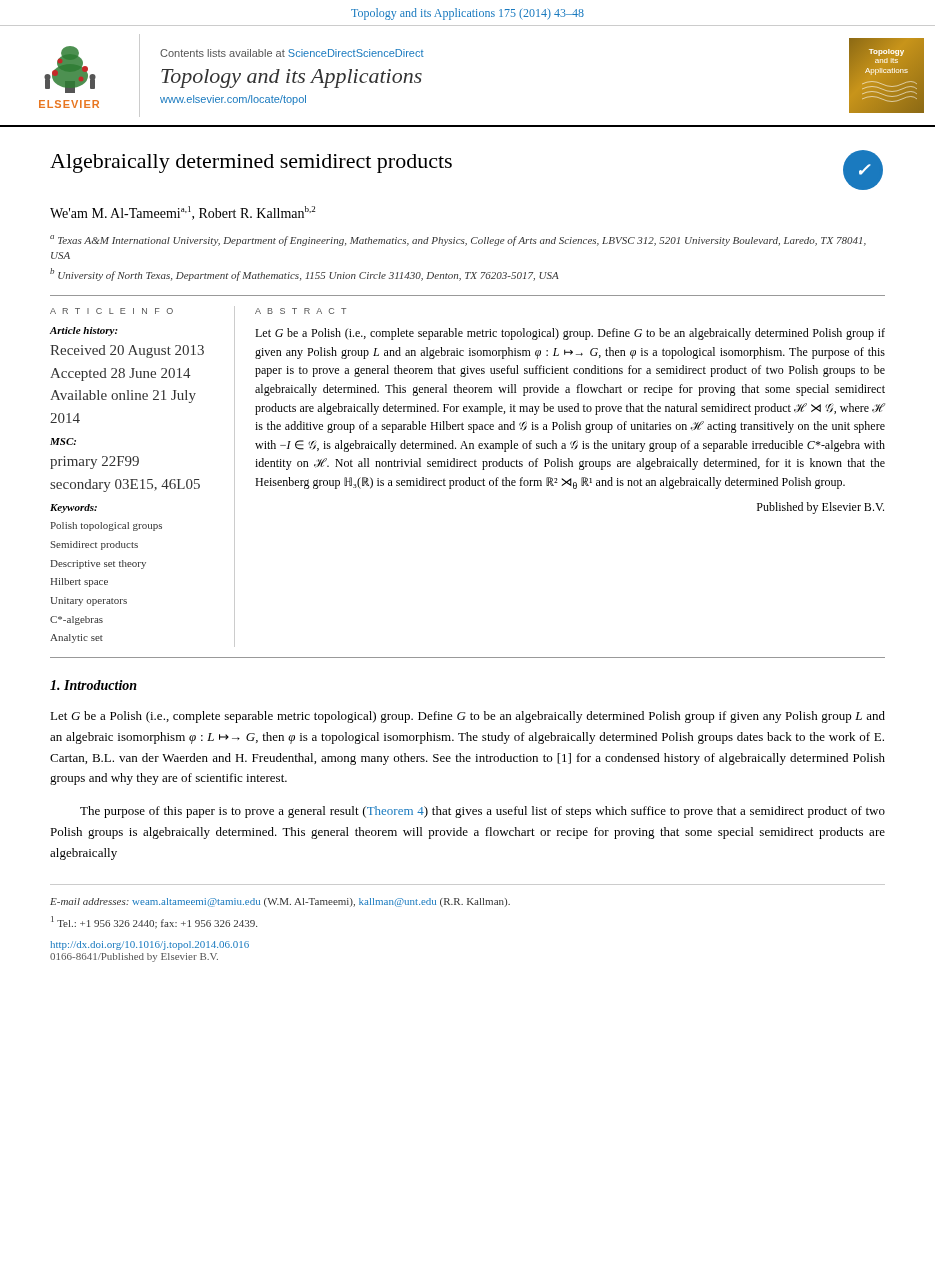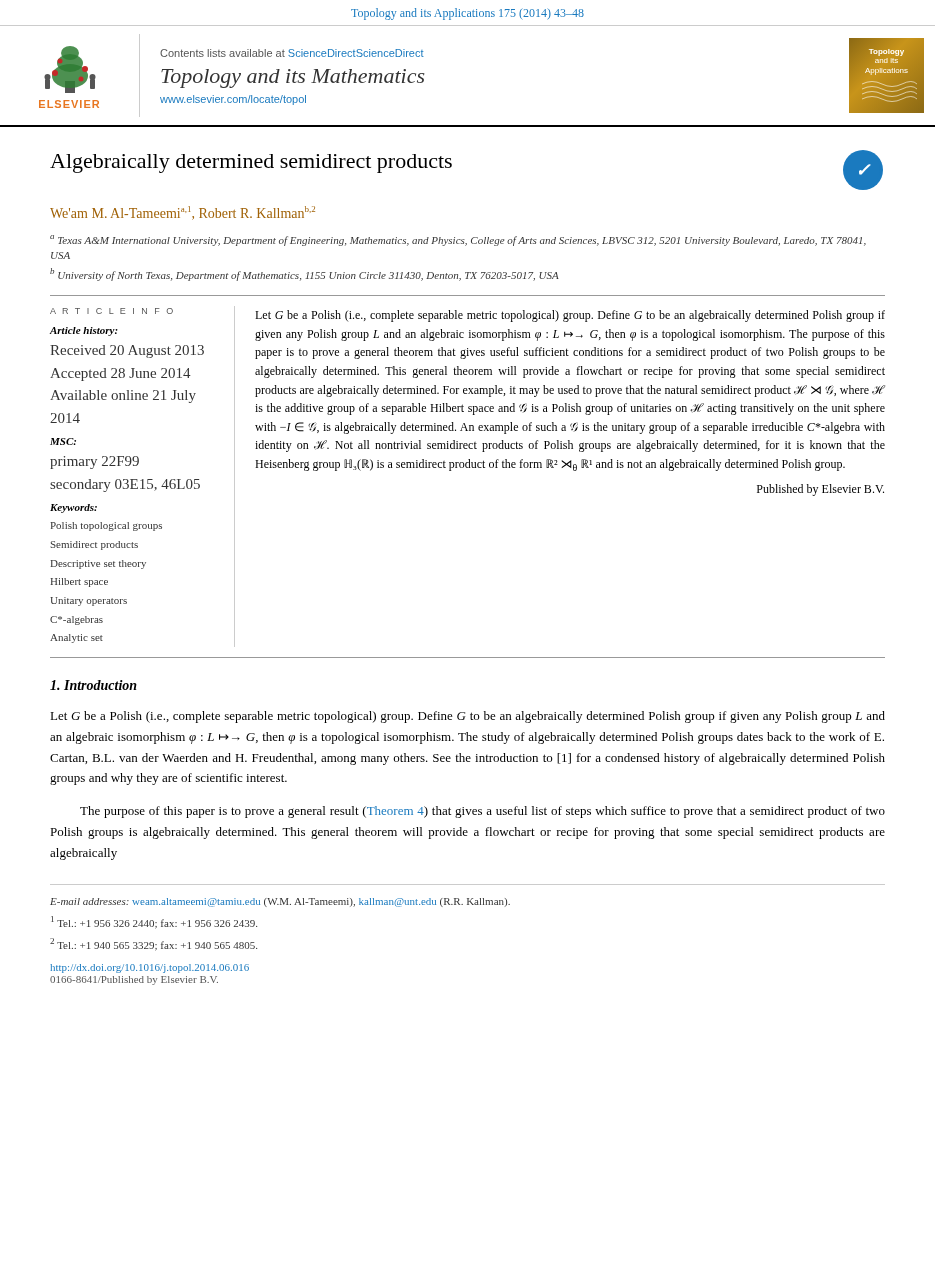--- a/index.html
+++ b/index.html
@@ -140,21 +140,21 @@
       justify-content: center;
       color: #fff;
       font-size: 18px;
       font-weight: bold;
     }
 
     
     .authors-line {
       font-size: 14px;
       margin-bottom: 8px;
-      color: #a16207;
+      color: #000000;
     }
     .author-sup {
       font-size: 9px;
       vertical-align: super;
     }
 
     
     .affiliations {
       margin-bottom: 12px;
     }
@@ -315,21 +315,21 @@
         <circle cx="57.5" cy="36" r="3" fill="#555"></circle>
       </svg>
       <div class="elsevier-text">ELSEVIER</div>
     </div>
   </div>
   <div class="journal-header-center">
     <div class="contents-line">
       <span>Contents lists available at</span>
       <span class="science-direct-link" style="cursor:pointer;">ScienceDirect</span><span class="science-direct-link">ScienceDirect</span>
     </div>
-    <div class="journal-title-big">Topology and its Mathematics</div>
+    <div class="journal-title-big">Topology and its Applications</div>
     <div class="journal-url" style="cursor:pointer; color:#1a7abf;">www.elsevier.com/locate/topol</div>
   </div>
   <div class="journal-header-right">
     <div class="journal-thumb">
       <div style="font-size:8px; font-weight:bold; line-height:1.2;">Topology</div>
       <div style="font-size:8px; line-height:1.2;">and its</div>
       <div style="font-size:8px; line-height:1.2;">Applications</div>
 
       <svg width="60" height="25" style="margin-top:4px;">
         <path d="M5,5 Q15,0 25,5 Q35,10 45,5 Q55,0 60,5" stroke="#fff" stroke-width="1" fill="none" opacity="0.6"></path>
@@ -398,20 +398,21 @@
         <div>Semidirect products</div>
         <div>Descriptive set theory</div>
         <div>Hilbert space</div>
         <div>Unitary operators</div>
         <div>C*-algebras</div>
         <div>Analytic set</div>
       </div>
     </div>
 
     <div class="right-col">
+      <div class="section-label">A B S T R A C T</div>
       <div class="abstract-text">
         Let <span class="math">G</span> be a Polish (i.e., complete separable metric topological) group. Define <span class="math">G</span> to be an algebraically determined Polish group if given any Polish group <span class="math">L</span> and an algebraic isomorphism <span class="math">φ</span> : <span class="math">L</span> ↦→ <span class="math">G</span>, then <span class="math">φ</span> is a topological isomorphism. The purpose of this paper is to prove a general theorem that gives useful sufficient conditions for a semidirect product of two Polish groups to be algebraically determined. This general theorem will provide a flowchart or recipe for proving that some special semidirect products are algebraically determined. For example, it may be used to prove that the natural semidirect product ℋ ⋊ 𝒢, where ℋ is the additive group of a separable Hilbert space and 𝒢 is a Polish group of unitaries on ℋ acting transitively on the unit sphere with −<span class="math">I</span> ∈ 𝒢, is algebraically determined. An example of such a 𝒢 is the unitary group of a separable irreducible <span class="math">C</span>*-algebra with identity on ℋ. Not all nontrivial semidirect products of Polish groups are algebraically determined, for it is known that the Heisenberg group ℍ₃(ℝ) is a semidirect product of the form ℝ² ⋊<sub>θ</sub> ℝ¹ and is not an algebraically determined Polish group.
       </div>
       <div class="abstract-published">Published by Elsevier B.V.</div>
     </div>
   </div>
 
   <hr class="thick-rule">
 
   <div class="intro-section">
@@ -432,22 +433,19 @@
     <div class="footnote-line">
       <em>E-mail addresses:</em>
       <span class="footnote-email"> weam.altameemi@tamiu.edu</span>
       <span> (W.M. Al-Tameemi),</span>
       <span class="footnote-email"> kallman@unt.edu</span>
       <span> (R.R. Kallman).</span>
     </div>
     <div class="footnote-line">
       <sup>1</sup> Tel.: +1 956 326 2440; fax: +1 956 326 2439.
     </div>
-    <div class="footnote-line">
-      <sup>2</sup> Tel.: +1 940 565 3329; fax: +1 940 565 4805.
-    </div>
     <div class="doi-line">
       <span>http://dx.doi.org/10.1016/j.topol.2014.06.016</span>
     </div>
     <div class="issn-line">0166-8641/Published by Elsevier B.V.</div>
   </div>
 
 </div>
 
 </body></html>

